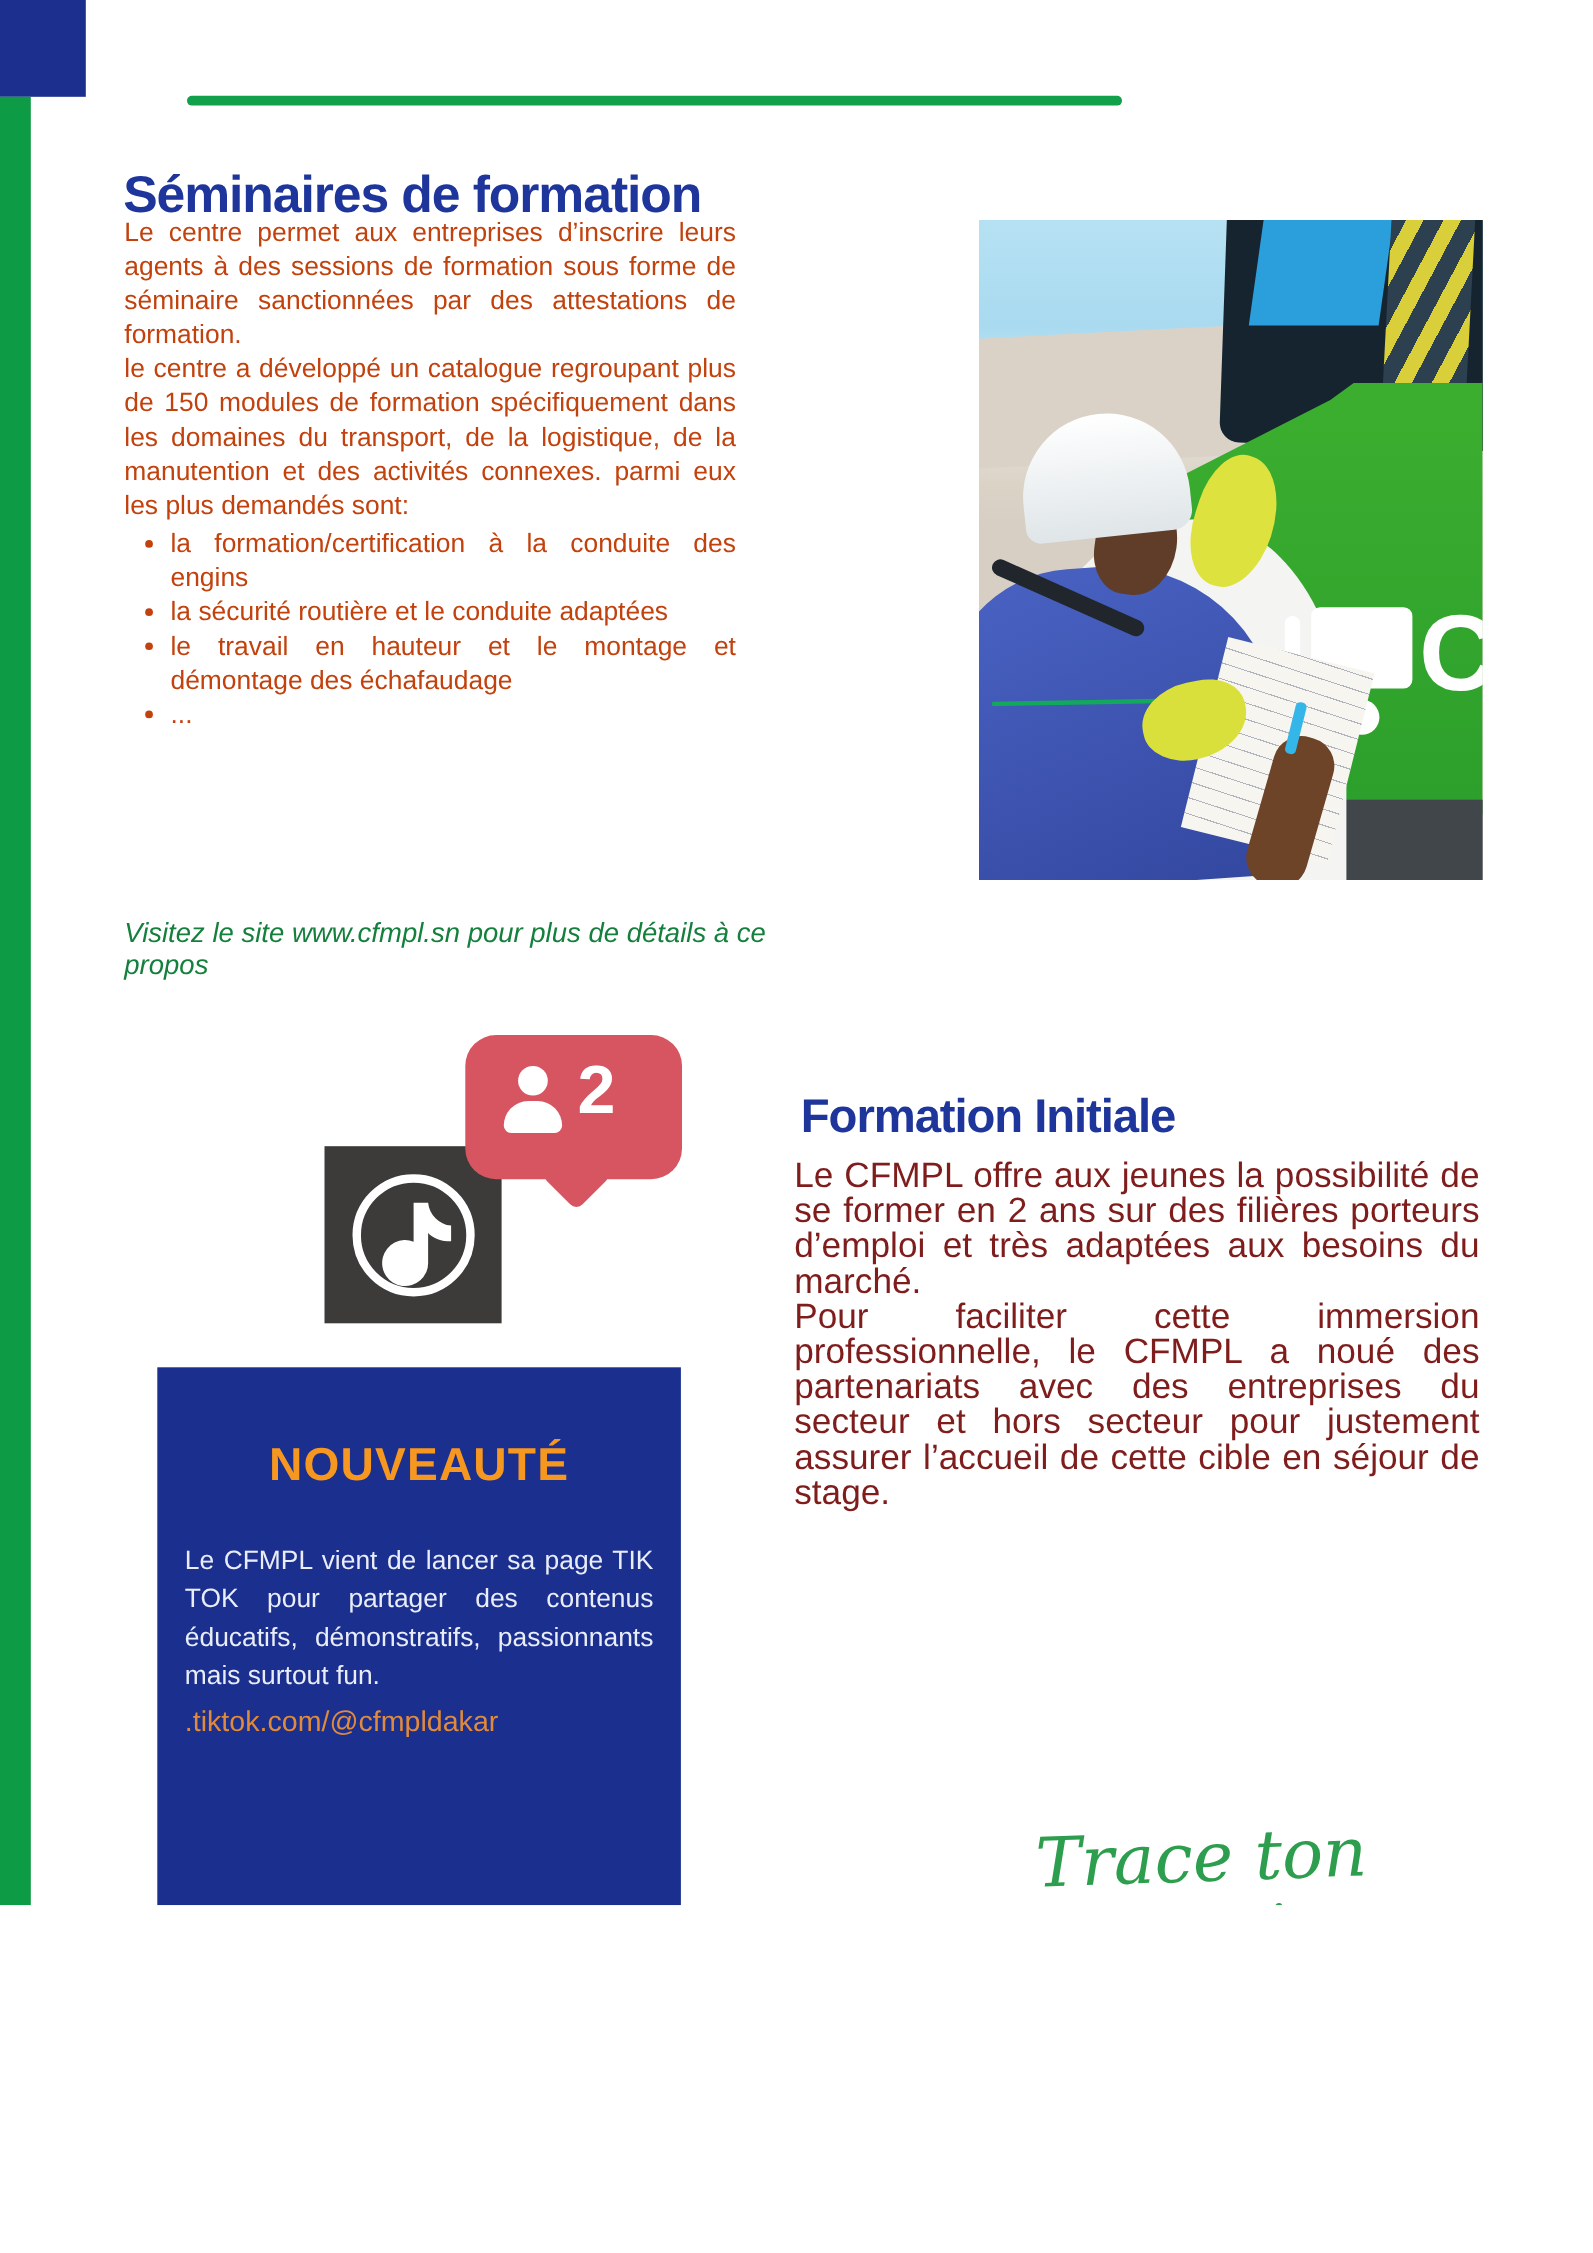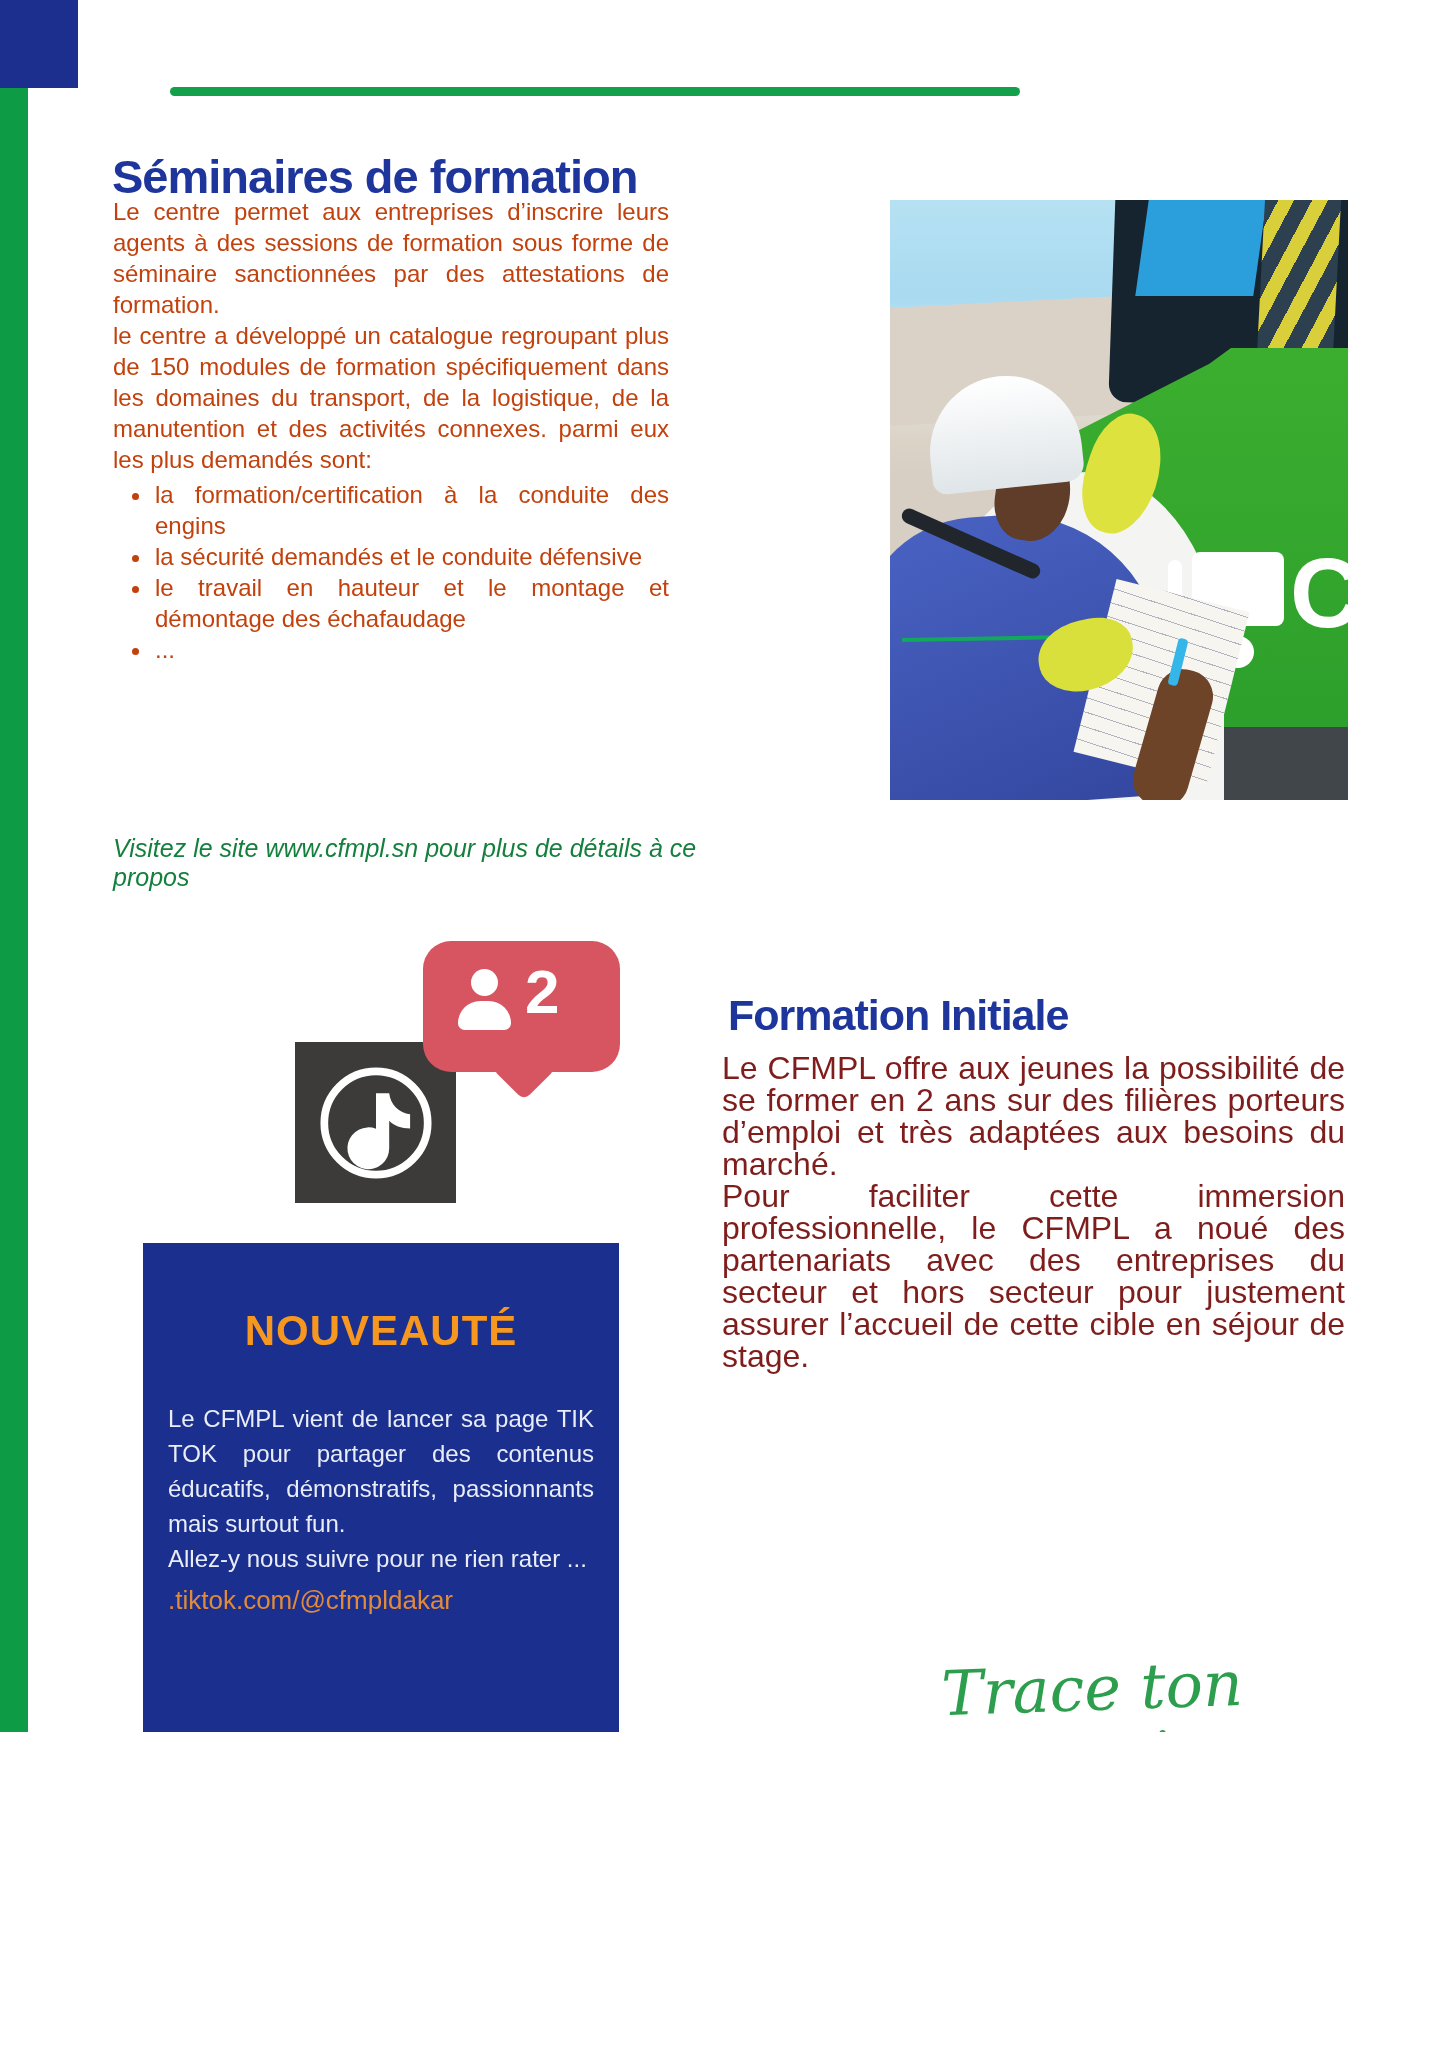--- a/index.html
+++ b/index.html
@@ -90,21 +90,21 @@
   <div class="abs left-bar"></div>
   <div class="abs top-line"></div>
 
   <h1 class="abs h-blue sem-title">Séminaires de formation</h1>
 
   <div class="abs left-col">
     <p class="just">Le centre permet aux entreprises d’inscrire leurs agents à des sessions de formation sous forme de séminaire sanctionnées par des attestations de formation.</p>
     <p class="just">le centre a développé un catalogue regroupant plus de 150 modules de formation spécifiquement dans les domaines du transport, de la logistique, de la manutention et des activités connexes. parmi eux les plus demandés sont:</p>
     <ul>
       <li class="just">la formation/certification à la conduite des engins</li>
-      <li class="just">la sécurité demandés et le conduite défensive</li>
+      <li class="just">la sécurité routière et le conduite adaptées</li>
       <li class="just">le travail en hauteur et le montage et démontage des échafaudage</li>
       <li class="just">...</li>
     </ul>
   </div>
 
   <div class="abs note">Visitez le site www.cfmpl.sn pour plus de détails à ce propos</div>
 
   <div class="abs photo">
     <div class="abs ph-wall"></div>
     <div class="abs ph-cabdark"></div>
@@ -147,21 +147,20 @@
   <h2 class="abs h-blue fi-title">Formation Initiale</h2>
 
   <div class="abs right-col">
     <p class="just">Le CFMPL offre aux jeunes la possibilité de se former en 2 ans sur des filières porteurs d’emploi et très adaptées aux besoins du marché.</p>
     <p class="just">Pour faciliter cette immersion professionnelle, le CFMPL a noué des partenariats avec des entreprises du secteur et hors secteur pour justement assurer l’accueil de cette cible en séjour de stage.</p>
   </div>
 
   <div class="abs nv-box">
     <div class="nv-title">NOUVEAUTÉ</div>
     <p class="just nv-text">Le CFMPL vient de lancer sa page TIK TOK pour partager des contenus éducatifs, démonstratifs, passionnants mais surtout fun.</p>
-    <p class="just nv-text2">Allez-y nous suivre pour ne rien rater ...</p>
     <div class="nv-link">.tiktok.com/@cfmpldakar</div>
   </div>
 
   <div class="abs tagline">
     <div class="tag1">Trace ton chemin</div>
     <div class="tag2">Trace ta vie!</div>
   </div>
 
   <div class="abs corner-br"></div>
 

